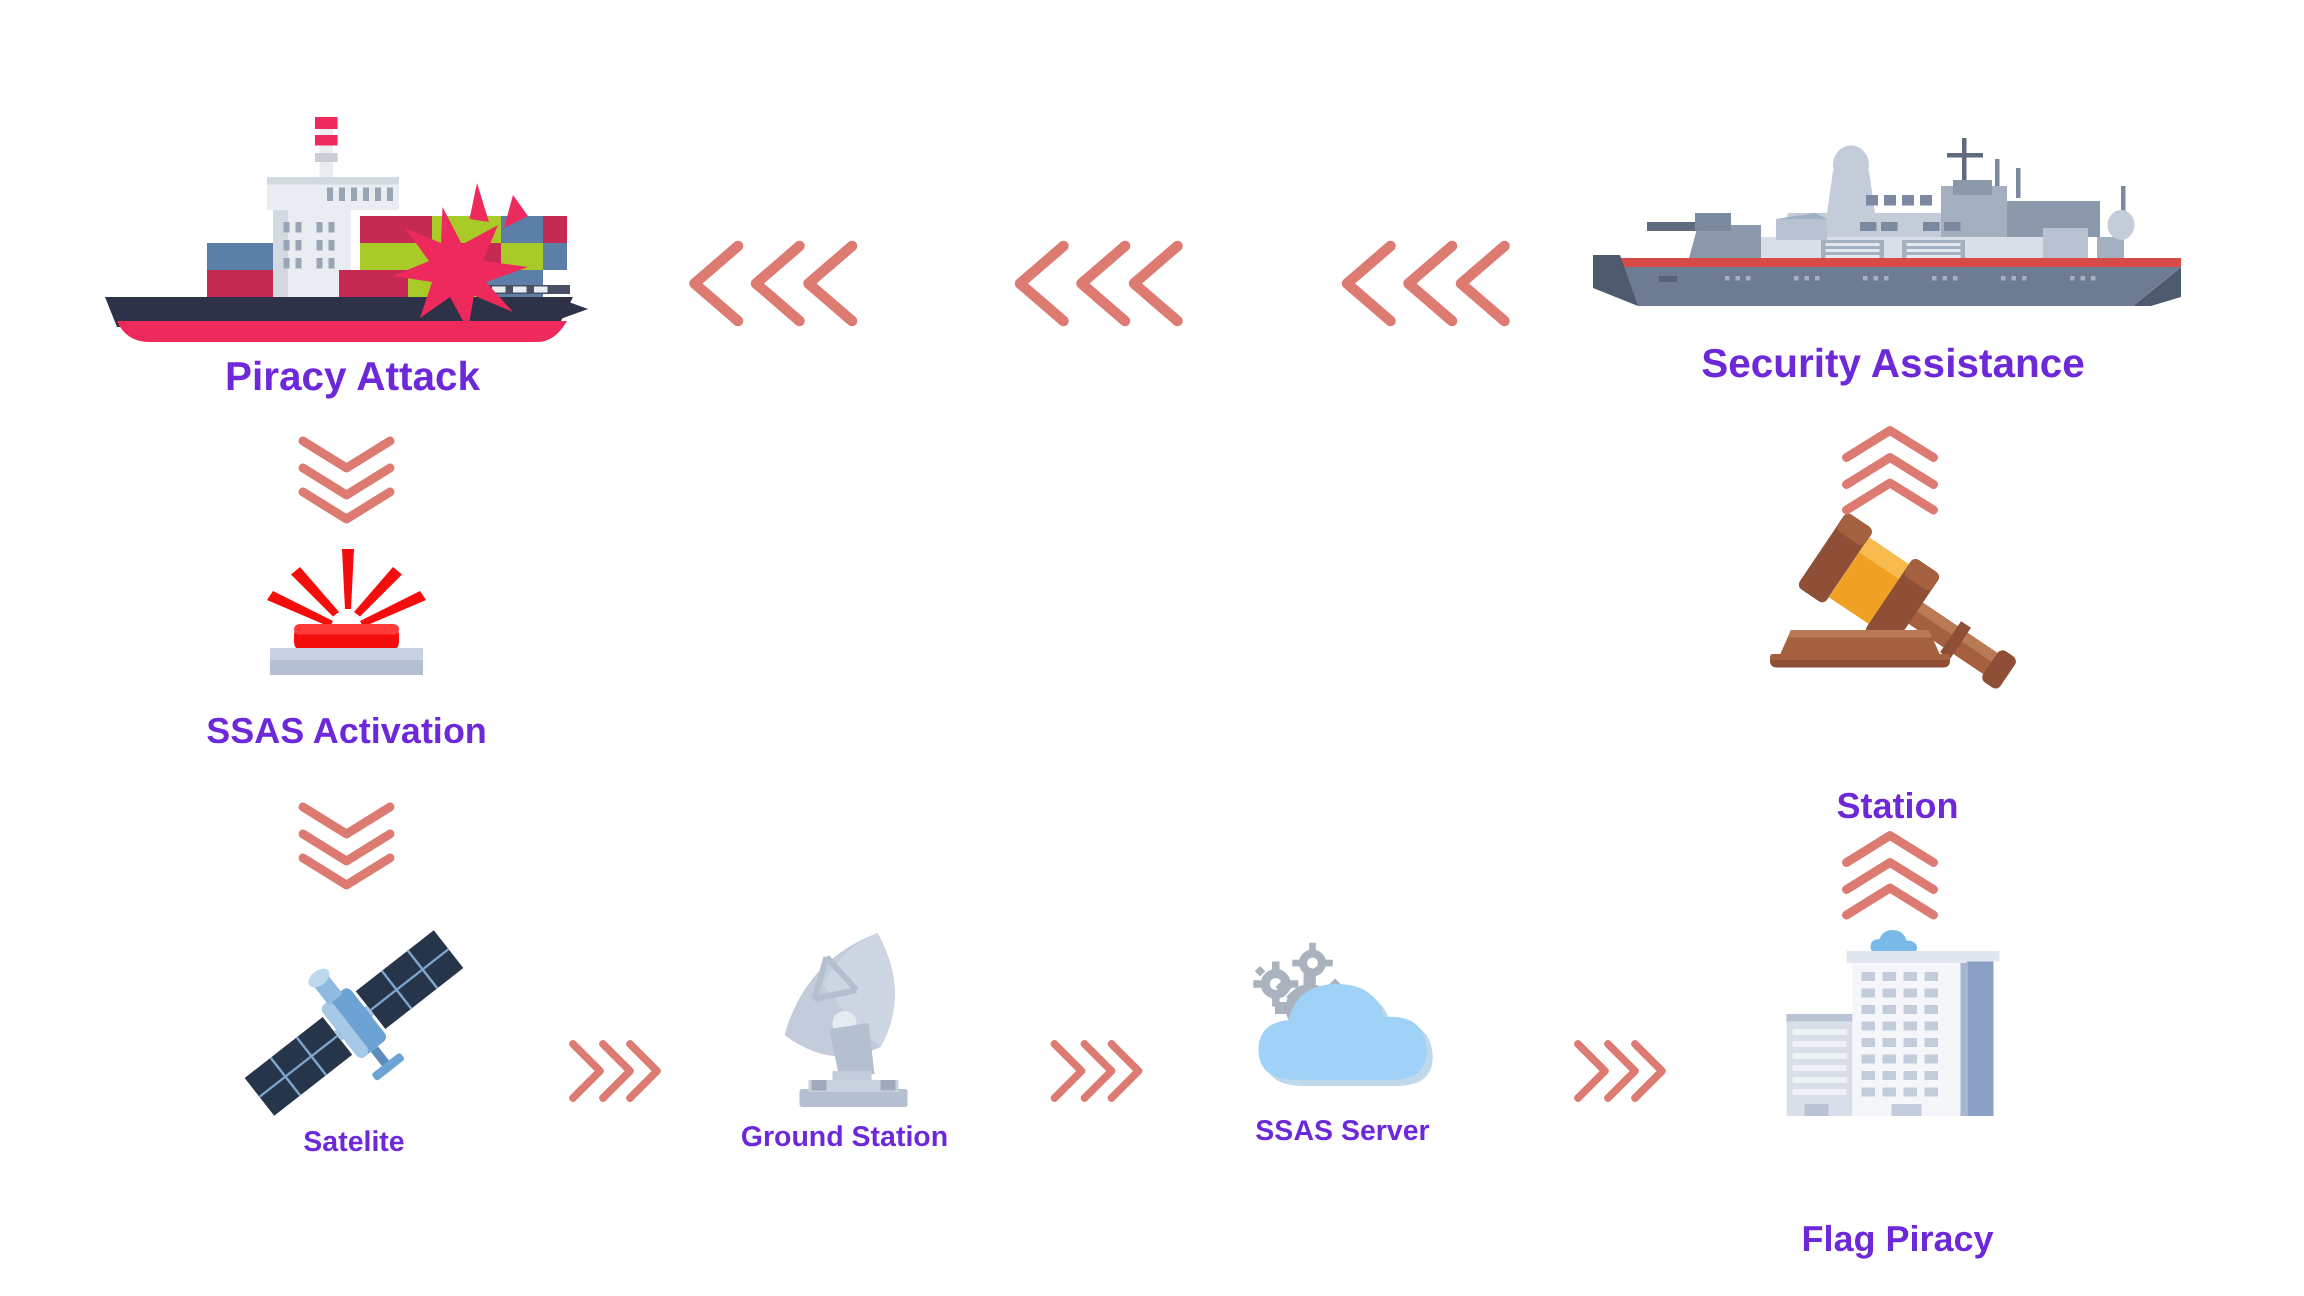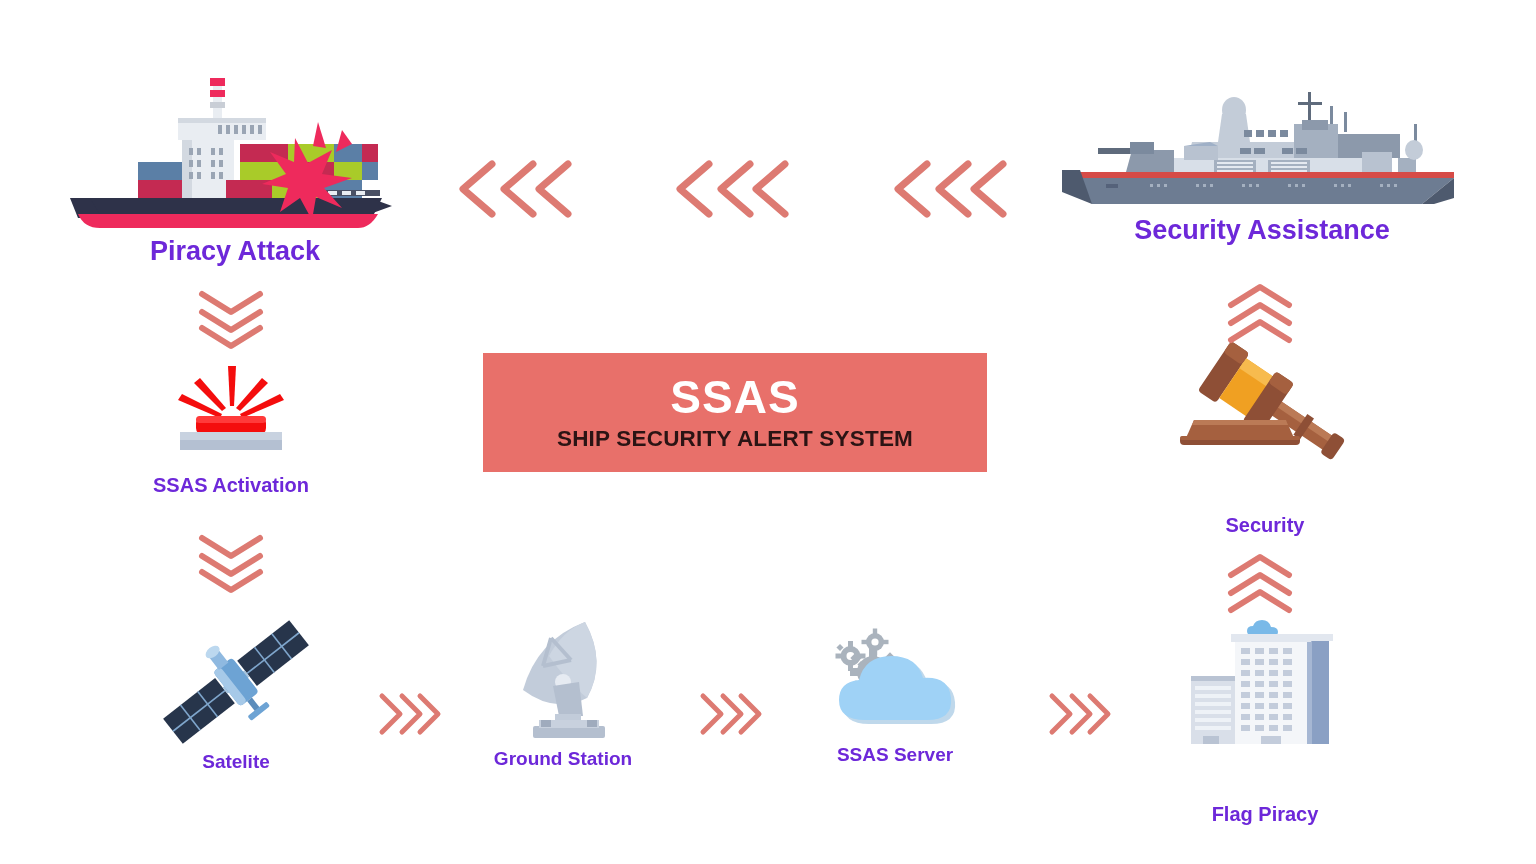--- a/index.html
+++ b/index.html
@@ -10,21 +10,21 @@
 
   .node { position:absolute; }
   .lbl {
     text-align:center;
     font-weight:bold;
     color:#6d28d9;
     line-height:1.18;
     white-space:pre;
   }
   .lbl-lg { font-size:27px; }
-  .lbl-md { font-size:20px; }
+  .lbl-md { font-size:24px; }
   .lbl-sm { font-size:19px; }
 
   
   #ssas-banner {
     position:absolute; left:483px; top:353px; width:504px; height:119px;
     background:#e8706a; display:flex; flex-direction:column;
     align-items:center; justify-content:center;
   }
   #ssas-banner .ttl {
     color:#ffffff; font-size:46px; font-weight:bold; letter-spacing:1px;
@@ -199,21 +199,21 @@
           <rect x="240" y="104" width="3" height="3"></rect>
           <rect x="272" y="104" width="3" height="3"></rect>
             <rect x="279" y="104" width="3" height="3"></rect>
           <rect x="286" y="104" width="3" height="3"></rect>
           <rect x="318" y="104" width="3" height="3"></rect>
             <rect x="325" y="104" width="3" height="3"></rect>
           <rect x="332" y="104" width="3" height="3"></rect>
         </g>
       </svg>
     </div>
-    <div class="lbl lbl-lg" style="margin-top:0;">Security Assistance</div>
+    <div class="lbl lbl-lg" style="margin-top:12px;">Security Assistance</div>
   </div>
 
   <div class="arrows" style="left:455px; top:158px;">
     <svg width="120" height="62" viewBox="0 0 120 62">
       <g fill="none" stroke="#dd7a72" stroke-width="7" stroke-linecap="round" stroke-linejoin="round">
         <polyline points="37,6 8,31 37,56"></polyline>
         <polyline points="78,6 49,31 78,56"></polyline>
         <polyline points="113,6 84,31 113,56"></polyline>
       </g>
     </svg>
@@ -230,24 +230,20 @@
   <div class="arrows" style="left:890px; top:158px;">
     <svg width="120" height="62" viewBox="0 0 120 62">
       <g fill="none" stroke="#dd7a72" stroke-width="7" stroke-linecap="round" stroke-linejoin="round">
         <polyline points="37,6 8,31 37,56"></polyline>
         <polyline points="78,6 49,31 78,56"></polyline>
         <polyline points="113,6 84,31 113,56"></polyline>
       </g>
     </svg>
   </div>
 
-  <div id="ssas-banner">
-    <div class="ttl">SSAS</div>
-    <div class="sub">SHIP SECURITY ALERT SYSTEM</div>
-  </div>
 
   <div class="arrows" style="left:192px; top:288px;">
     <svg width="78" height="62" viewBox="0 0 78 62">
       <g fill="none" stroke="#dd7a72" stroke-width="6" stroke-linecap="round" stroke-linejoin="round">
         <polyline points="10,6 39,24 68,6"></polyline>
         <polyline points="10,24 39,42 68,24"></polyline>
         <polyline points="10,40 39,58 68,40"></polyline>
       </g>
     </svg>
   </div>
@@ -527,21 +523,21 @@
           <rect x="34" y="20" width="22" height="14" rx="4" fill="#a5603f"></rect>
         </g>
 
         <path d="M24 70 L116 70 L124 88 L16 88 Z" fill="#a5603f"></path>
         <path d="M24 70 L116 70 L118 75 L22 75 Z" fill="#bb7a56"></path>
         <rect x="10" y="86" width="120" height="9" rx="4" fill="#8e4f36"></rect>
         <rect x="10" y="86" width="120" height="4" rx="2" fill="#a5603f"></rect>
       </svg>
     </div>
     <div class="lbl lbl-md" style="margin-top:12px;">
-      <div>Security</div>
+      <div>Station</div>
     </div>
   </div>
 
   <div class="arrows" style="left:1221px; top:283px;">
     <svg width="78" height="62" viewBox="0 0 78 62">
       <g fill="none" stroke="#dd7a72" stroke-width="6" stroke-linecap="round" stroke-linejoin="round">
         <polyline points="10,22 39,4 68,22"></polyline>
         <polyline points="10,40 39,22 68,40"></polyline>
         <polyline points="10,57 39,39 68,57"></polyline>
       </g>

